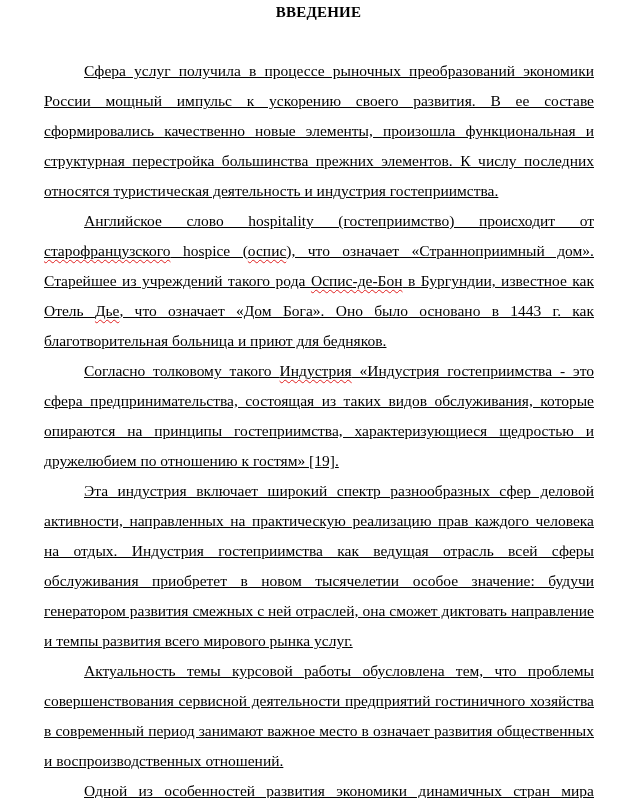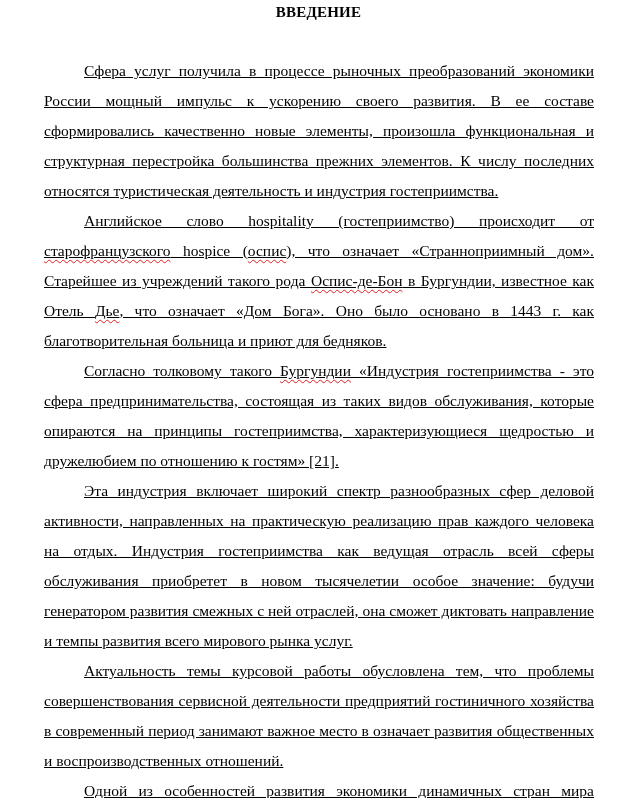--- a/index.html
+++ b/index.html
@@ -40,21 +40,21 @@
   <div class="title">ВВЕДЕНИЕ</div>
 
   <div class="body-text">
     <p class="para">
       <span>Сфера услуг получила в процессе рыночных преобразований экономики России мощный импульс к ускорению своего развития. В ее составе сформировались качественно новые элементы, произошла функциональная и структурная перестройка большинства прежних элементов. К числу последних относятся туристическая деятельность и индустрия гостеприимства.</span>
     </p>
     <p class="para">
       <span>Английское слово hospitality (гостеприимство) происходит от </span><span class="spell">старофранцузского</span><span> hospice (</span><span class="spell">оспис</span><span>), что означает «Странноприимный дом». Старейшее из учреждений такого рода </span><span class="spell">Оспис-де-Бон</span><span> в Бургундии, известное как Отель </span><span class="spell">Дье</span><span>, что означает «Дом Бога». Оно было основано в 1443 г. как благотворительная больница и приют для бедняков.</span>
     </p>
     <p class="para">
-      <span>Согласно толковому такого </span><span class="spell">Бургундии</span><span> «Индустрия гостеприимства - это сфера предпринимательства, состоящая из таких видов обслуживания, которые опираются на принципы гостеприимства, характеризующиеся щедростью и дружелюбием по отношению к гостям» [21].</span>
+      <span>Согласно толковому такого </span><span class="spell">Индустрия</span><span> «Индустрия гостеприимства - это сфера предпринимательства, состоящая из таких видов обслуживания, которые опираются на принципы гостеприимства, характеризующиеся щедростью и дружелюбием по отношению к гостям» [19].</span>
     </p>
     <p class="para">
       <span>Эта индустрия включает широкий спектр разнообразных сфер деловой активности, направленных на практическую реализацию прав каждого человека на отдых. Индустрия гостеприимства как ведущая отрасль всей сферы обслуживания приобретет в новом тысячелетии особое значение: будучи генератором развития смежных с ней отраслей, она сможет диктовать направление и темпы развития всего мирового рынка услуг.</span>
     </p>
     <p class="para">
       <span>Актуальность темы курсовой работы обусловлена тем, что проблемы совершенствования сервисной деятельности предприятий гостиничного хозяйства в современный период занимают важное место в означает развития общественных и воспроизводственных отношений.</span>
     </p>
     <p class="para">
       <span>Одной из особенностей развития экономики динамичных стран мира является возрастание роли сектора услуг, что требует увеличения доли трудовых, материальных и финансовых ресурсов, направляемых в эту сферу, а</span>
     </p>

